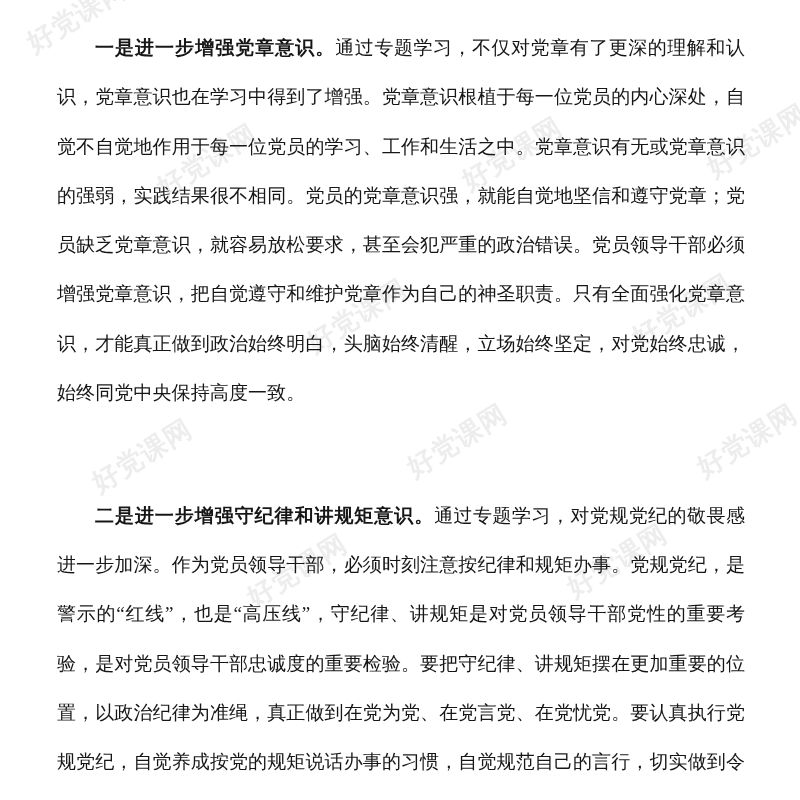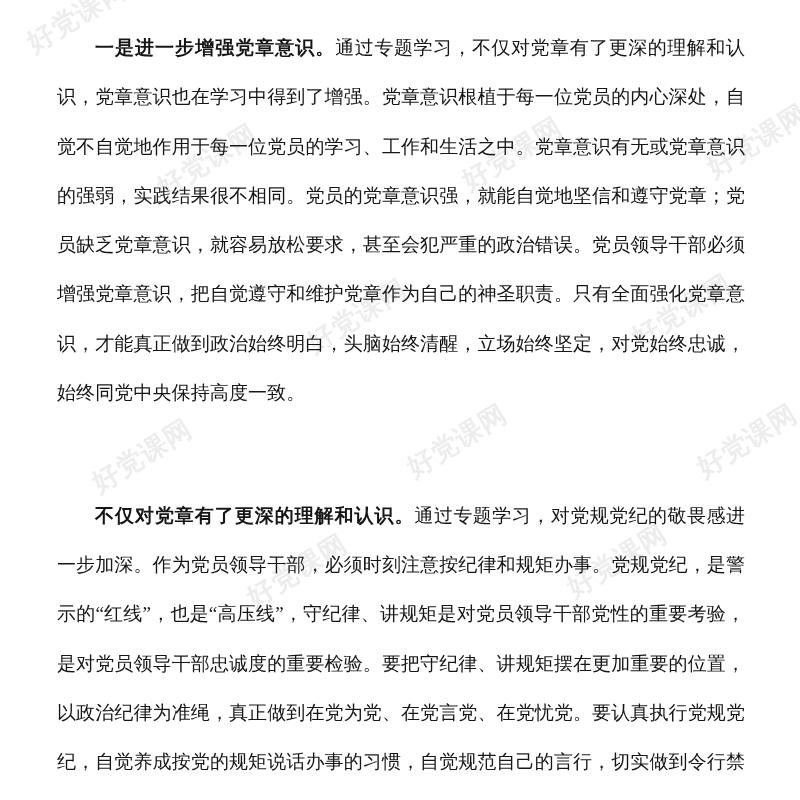--- a/index.html
+++ b/index.html
@@ -106,19 +106,19 @@
       <span class="wm" style="left: 20px; top: 30px; font-size: 27px; color: rgba(140, 140, 150, 0.16); transform: rotate(-32deg);">好党课网</span>
     </div>
 
   <div class="doc-body">
     <div class="top-spacer"></div>
 
     <p class="para"><span class="lede">一是进一步增强党章意识。</span><span>通过专题学习，不仅对党章有了更深的理解和认识，党章意识也在学习中得到了增强。党章意识根植于每一位党员的内心深处，自觉不自觉地作用于每一位党员的学习、工作和生活之中。党章意识有无或党章意识的强弱，实践结果很不相同。党员的党章意识强，就能自觉地坚信和遵守党章；党员缺乏党章意识，就容易放松要求，甚至会犯严重的政治错误。党员领导干部必须增强党章意识，把自觉遵守和维护党章作为自己的神圣职责。只有全面强化党章意识，才能真正做到政治始终明白，头脑始终清醒，立场始终坚定，对党始终忠诚，始终同党中央保持高度一致。</span></p>
 
     <div class="para-gap"></div>
 
-    <p class="para"><span class="lede">不仅对党章有了更深的理解和认识。</span><span>通过专题学习，对党规党纪的敬畏感进一步加深。作为党员领导干部，必须时刻注意按纪律和规矩办事。党规党纪，是警示的“红线”，也是“高压线”，守纪律、讲规矩是对党员领导干部党性的重要考验，是对党员领导干部忠诚度的重要检验。要把守纪律、讲规矩摆在更加重要的位置，以政治纪律为准绳，真正做到在党为党、在党言党、在党忧党。要认真执行党规党纪，自觉养成按党的规矩说话办事的习惯，自觉规范自己的言行，切实做到令行禁止，谨言慎行，知道什么该说、什</span></p>
+    <p class="para"><span class="lede">二是进一步增强守纪律和讲规矩意识。</span><span>通过专题学习，对党规党纪的敬畏感进一步加深。作为党员领导干部，必须时刻注意按纪律和规矩办事。党规党纪，是警示的“红线”，也是“高压线”，守纪律、讲规矩是对党员领导干部党性的重要考验，是对党员领导干部忠诚度的重要检验。要把守纪律、讲规矩摆在更加重要的位置，以政治纪律为准绳，真正做到在党为党、在党言党、在党忧党。要认真执行党规党纪，自觉养成按党的规矩说话办事的习惯，自觉规范自己的言行，切实做到令行禁止，谨言慎行，知道什么该说、什</span></p>
 
     <div class="para-gap"></div>
 
   </div>
 
 </div>
 
 </body></html>

